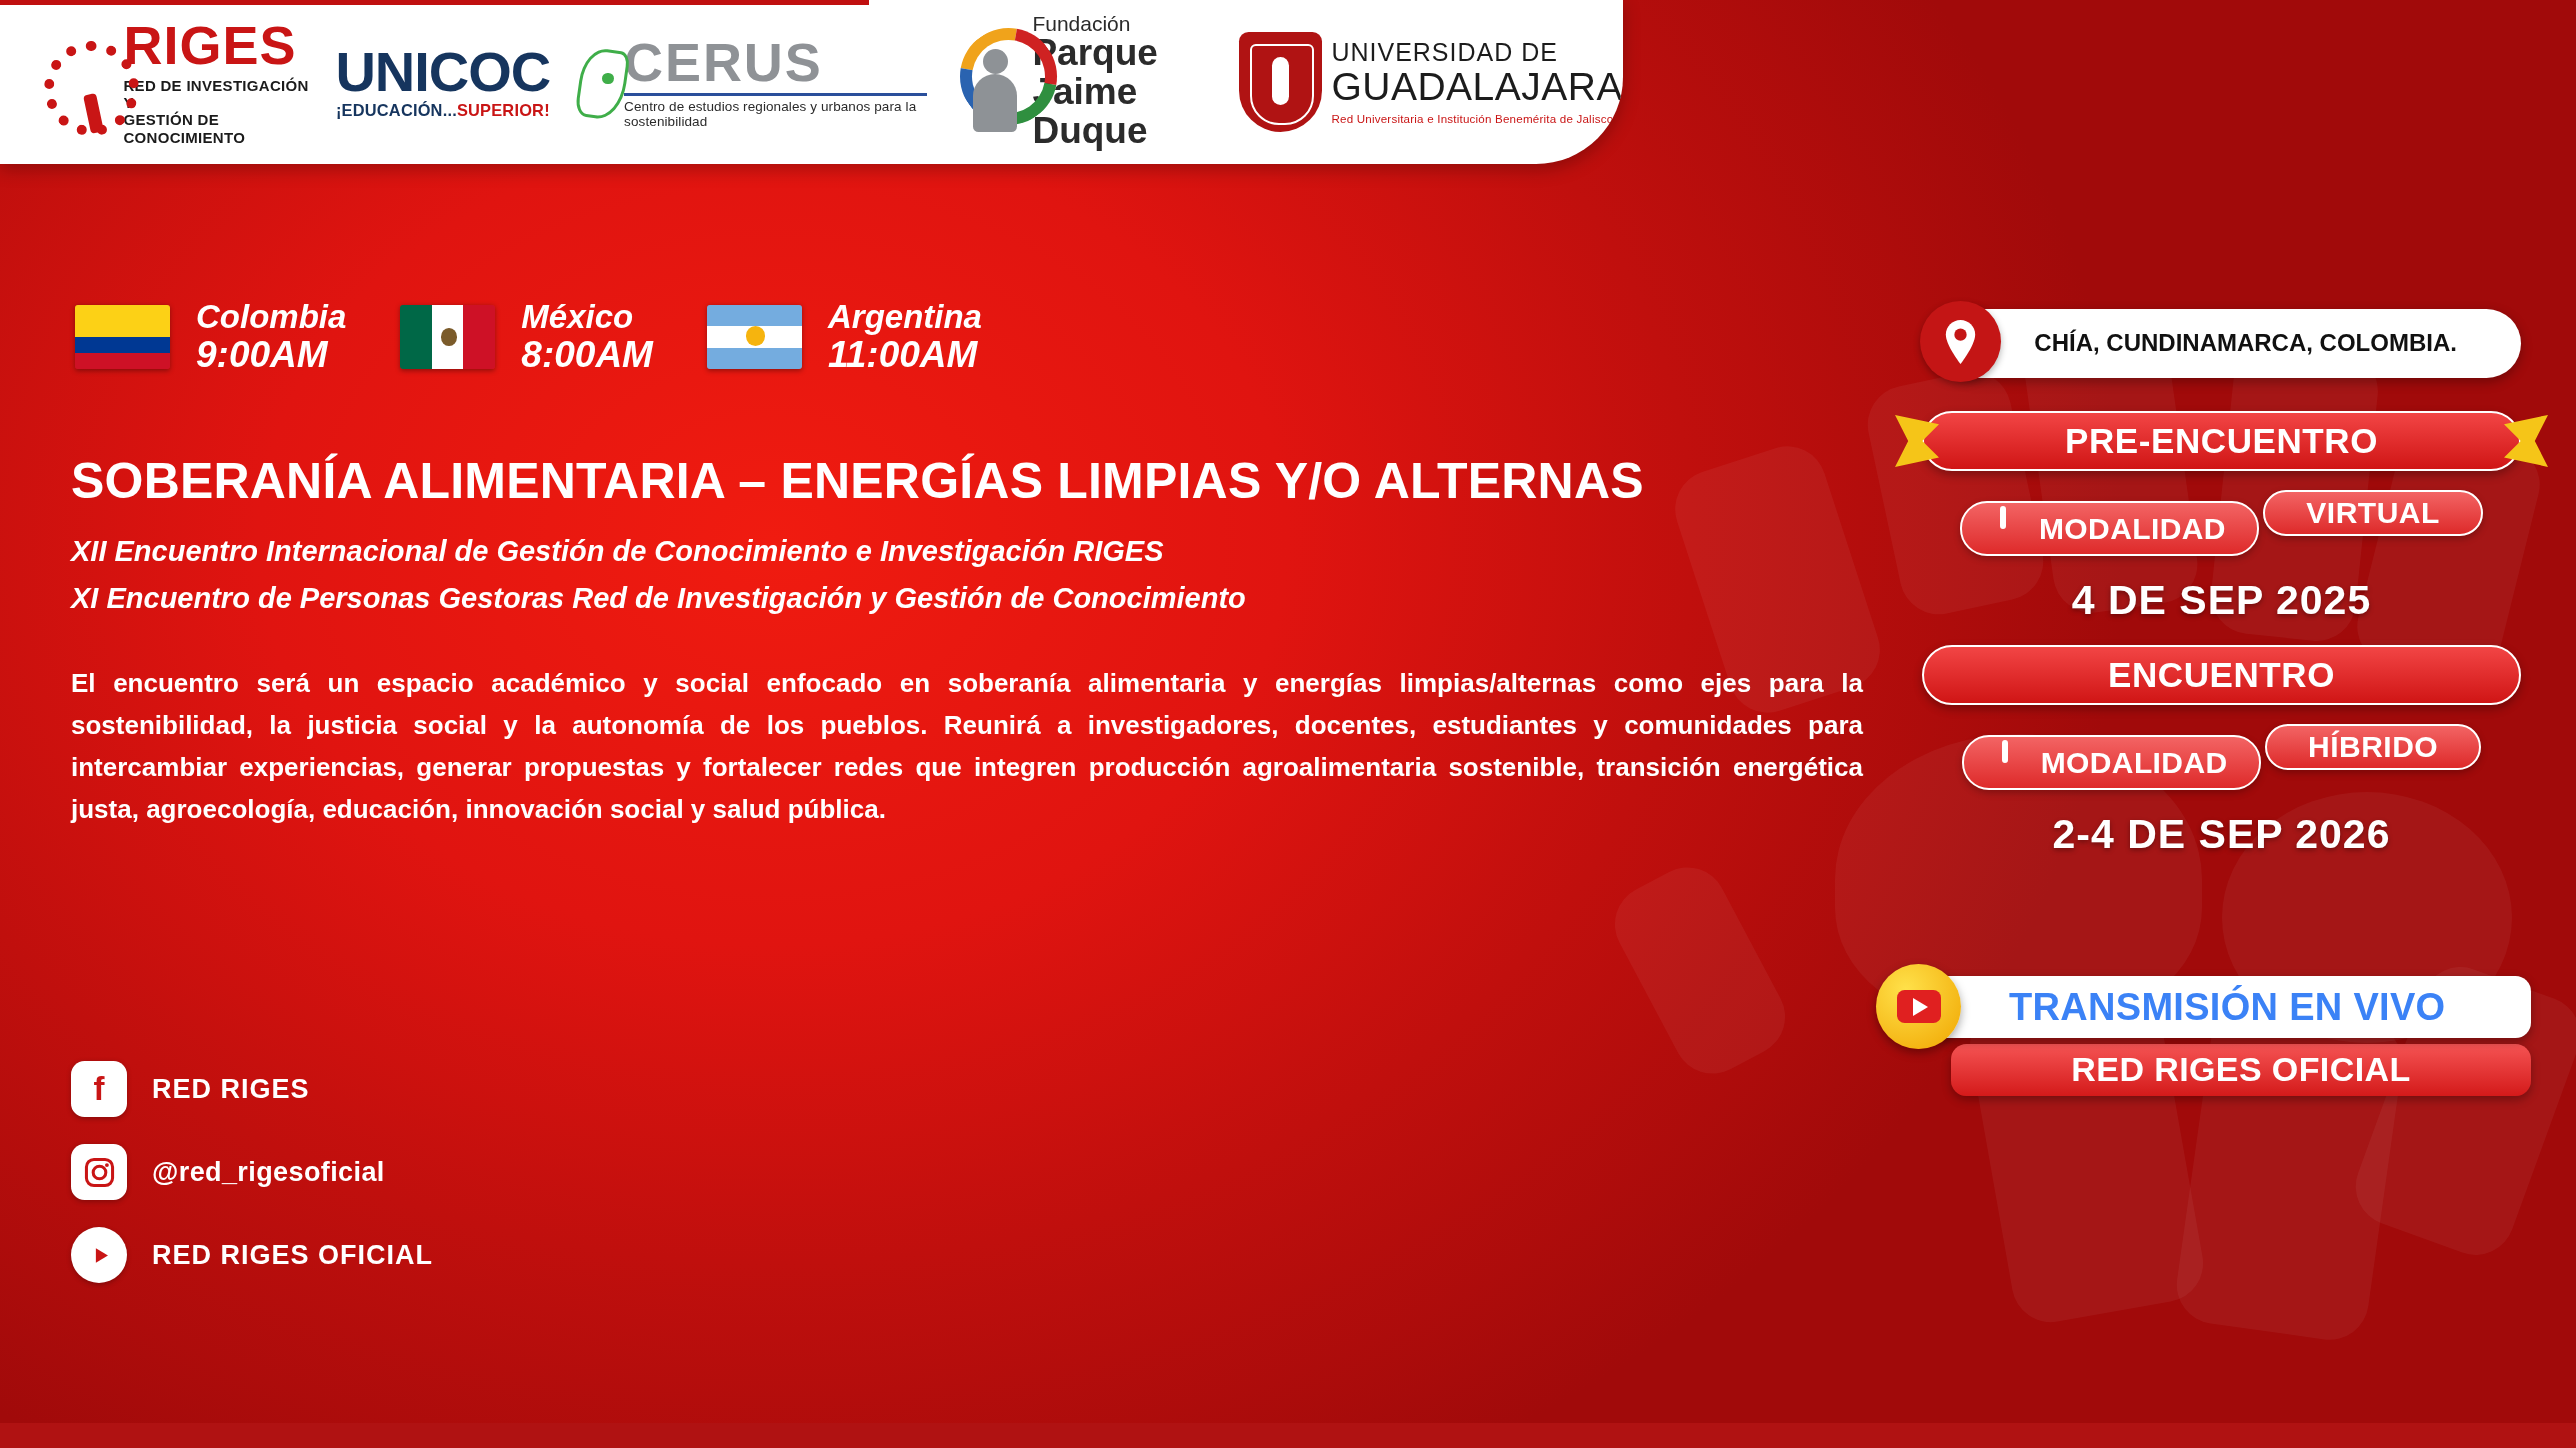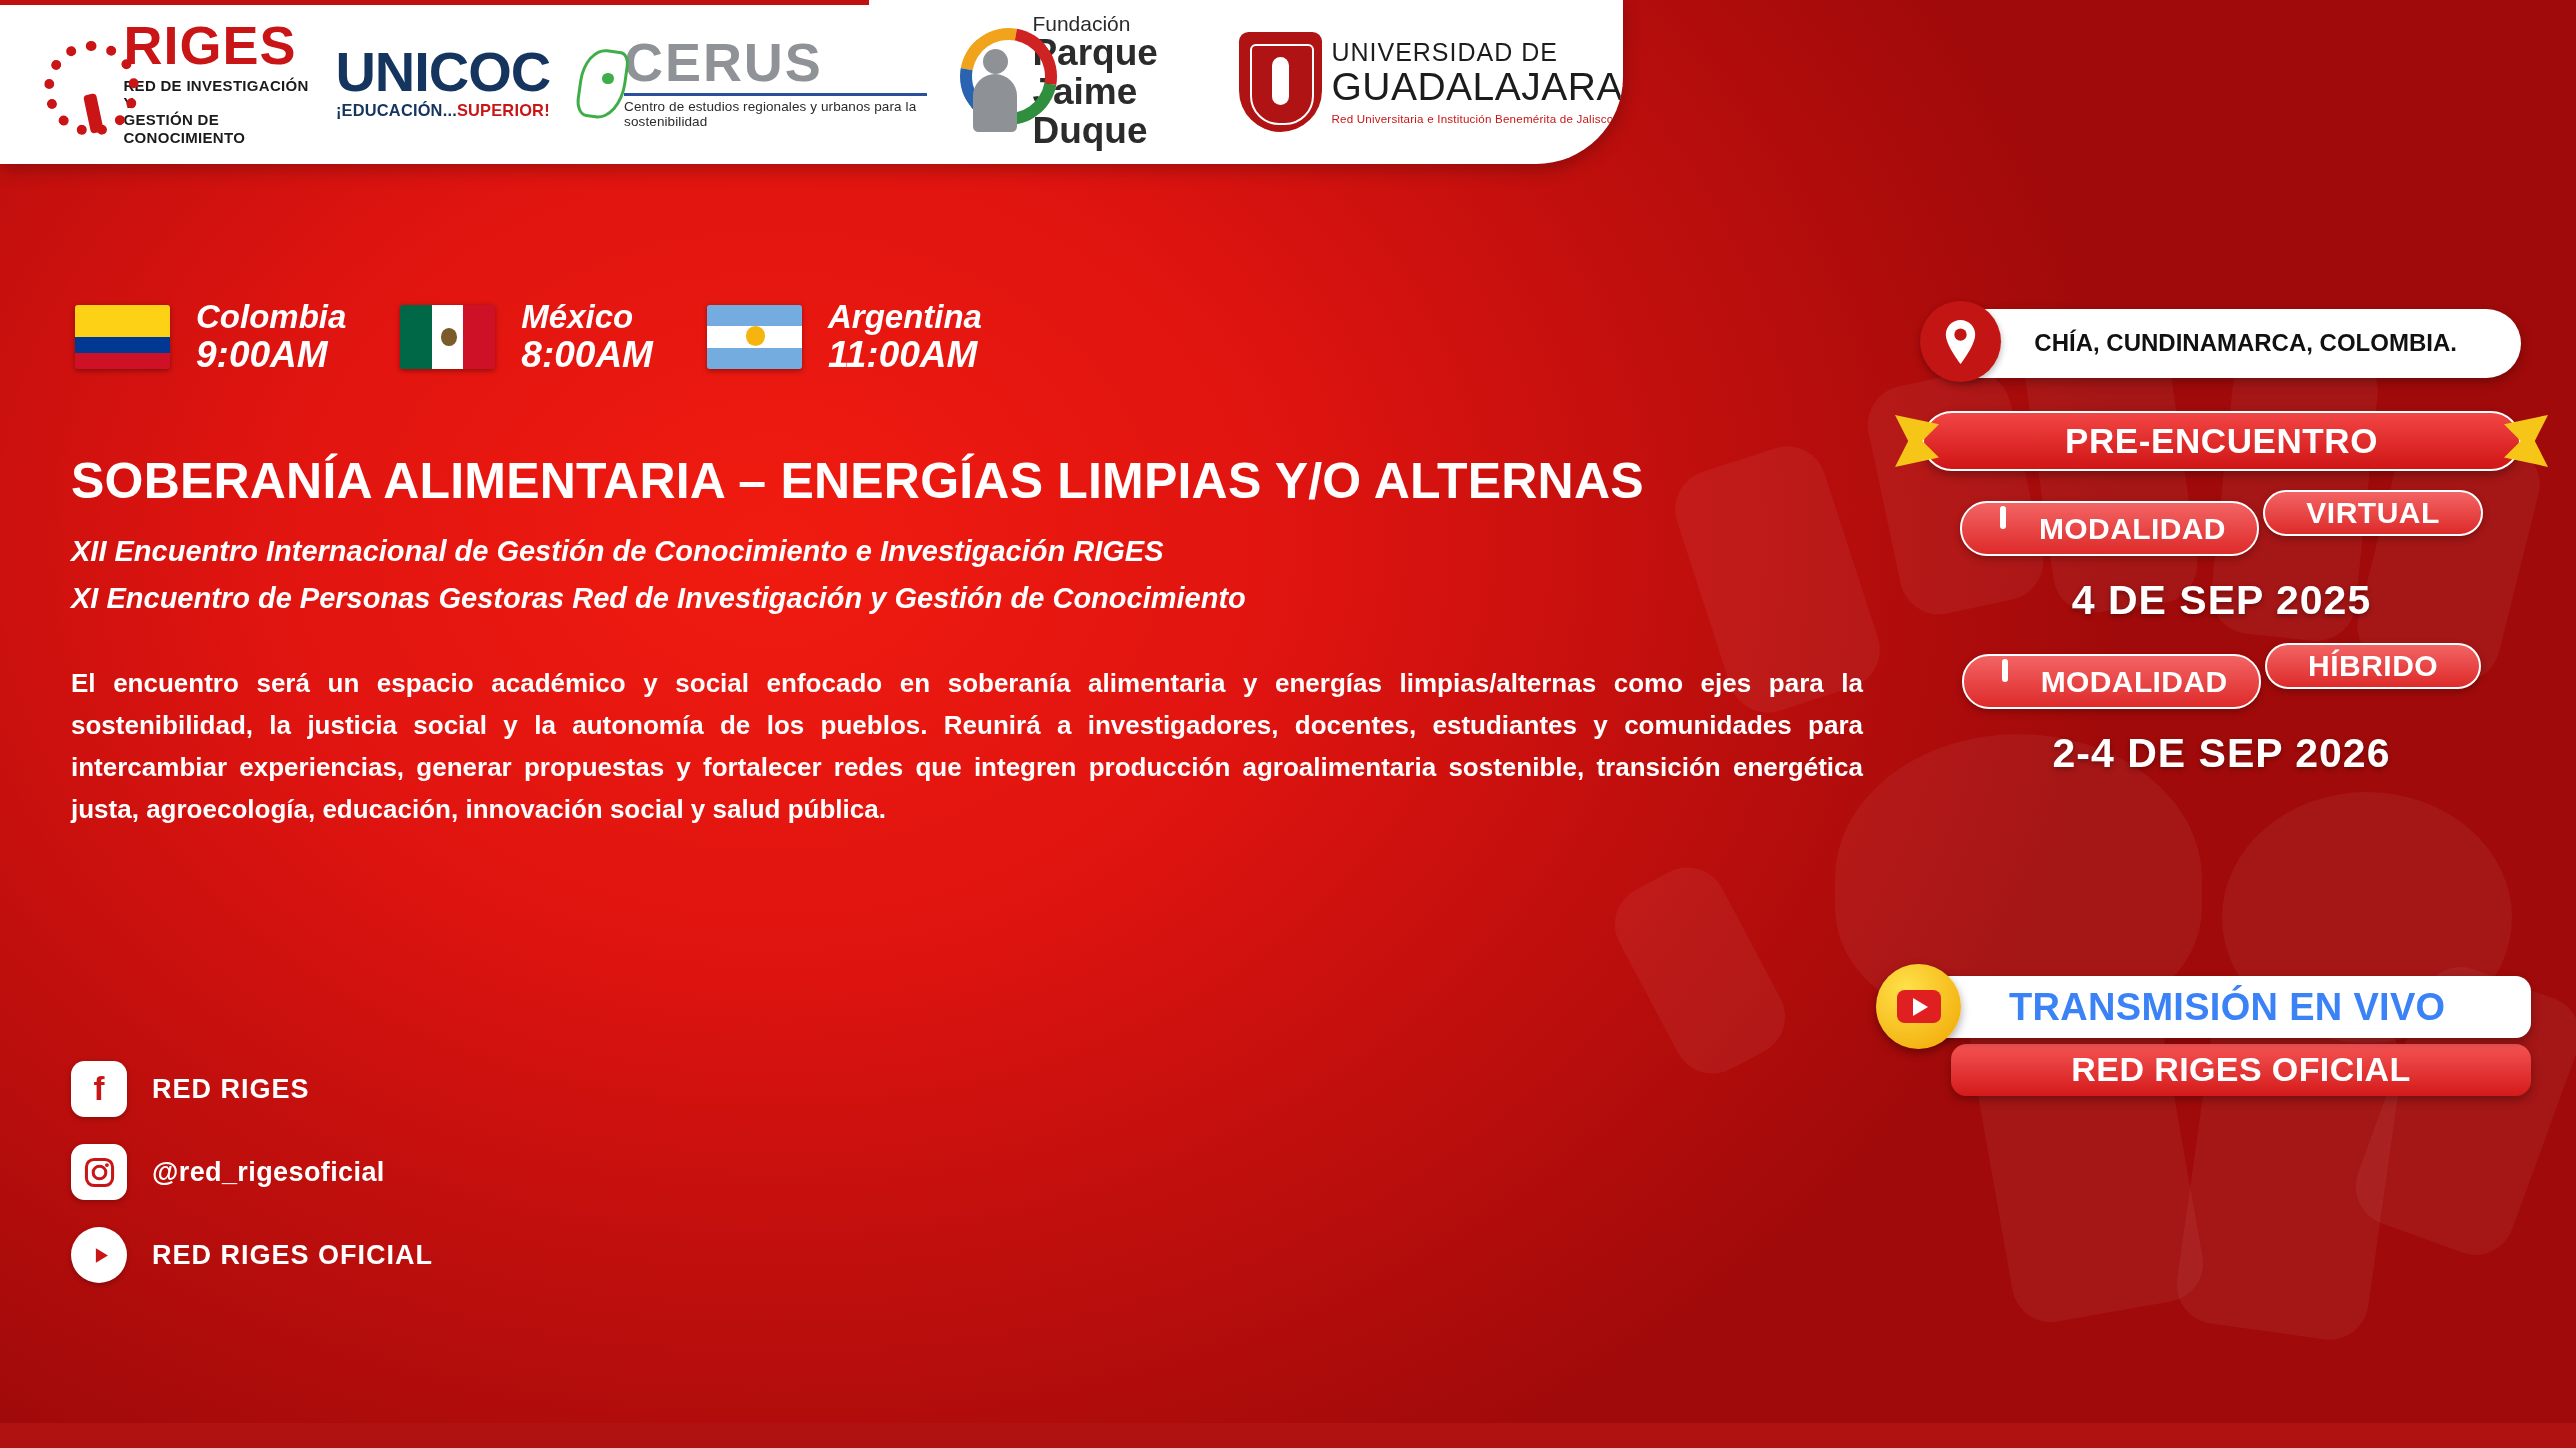--- a/index.html
+++ b/index.html
@@ -722,20 +722,23 @@
           <span class="scr"></span>
           <span class="stand"></span>
         </span>
         <span class="label">MODALIDAD</span>
       </div>
       <div class="modality-line2">VIRTUAL</div>
     </div>
 
     <div class="date-line">4 DE SEP 2025</div>
 
+    <div class="plain-pill">
+      <span>ENCUENTRO</span>
+    </div>
 
     <div class="modality-block">
       <div class="modality-line1">
         <span class="screen-icon">
           <span class="scr"></span>
           <span class="stand"></span>
         </span>
         <span class="label">MODALIDAD</span>
       </div>
       <div class="modality-line2">HÍBRIDO</div>

